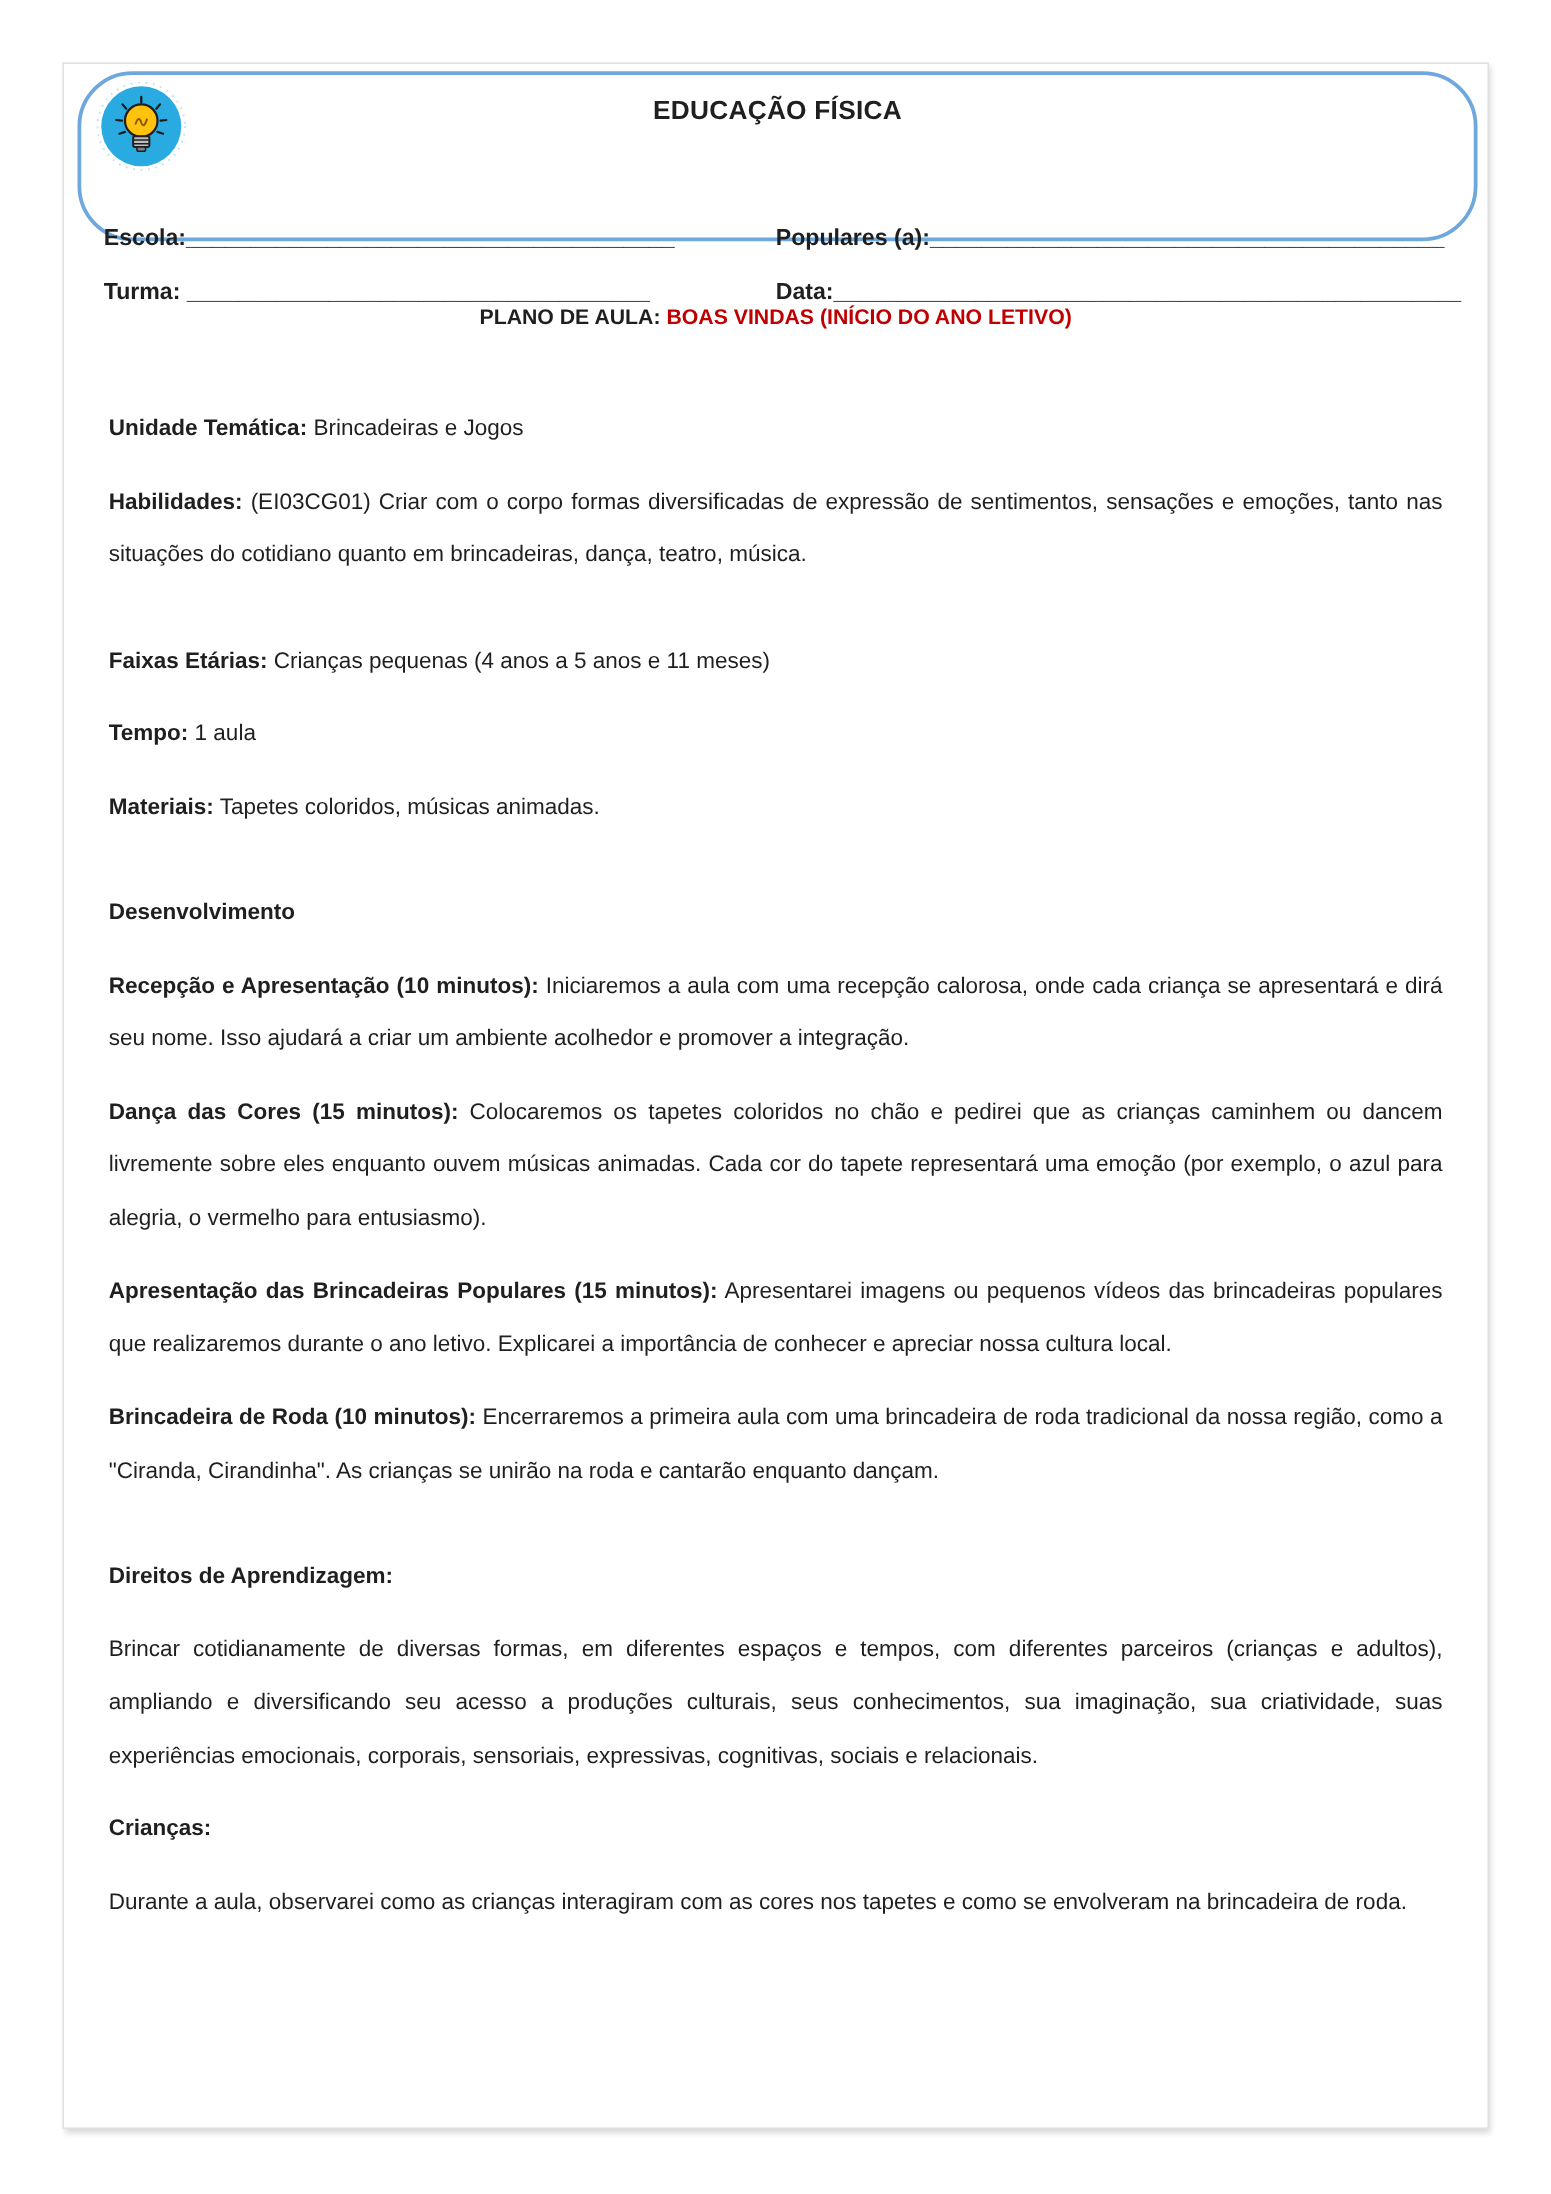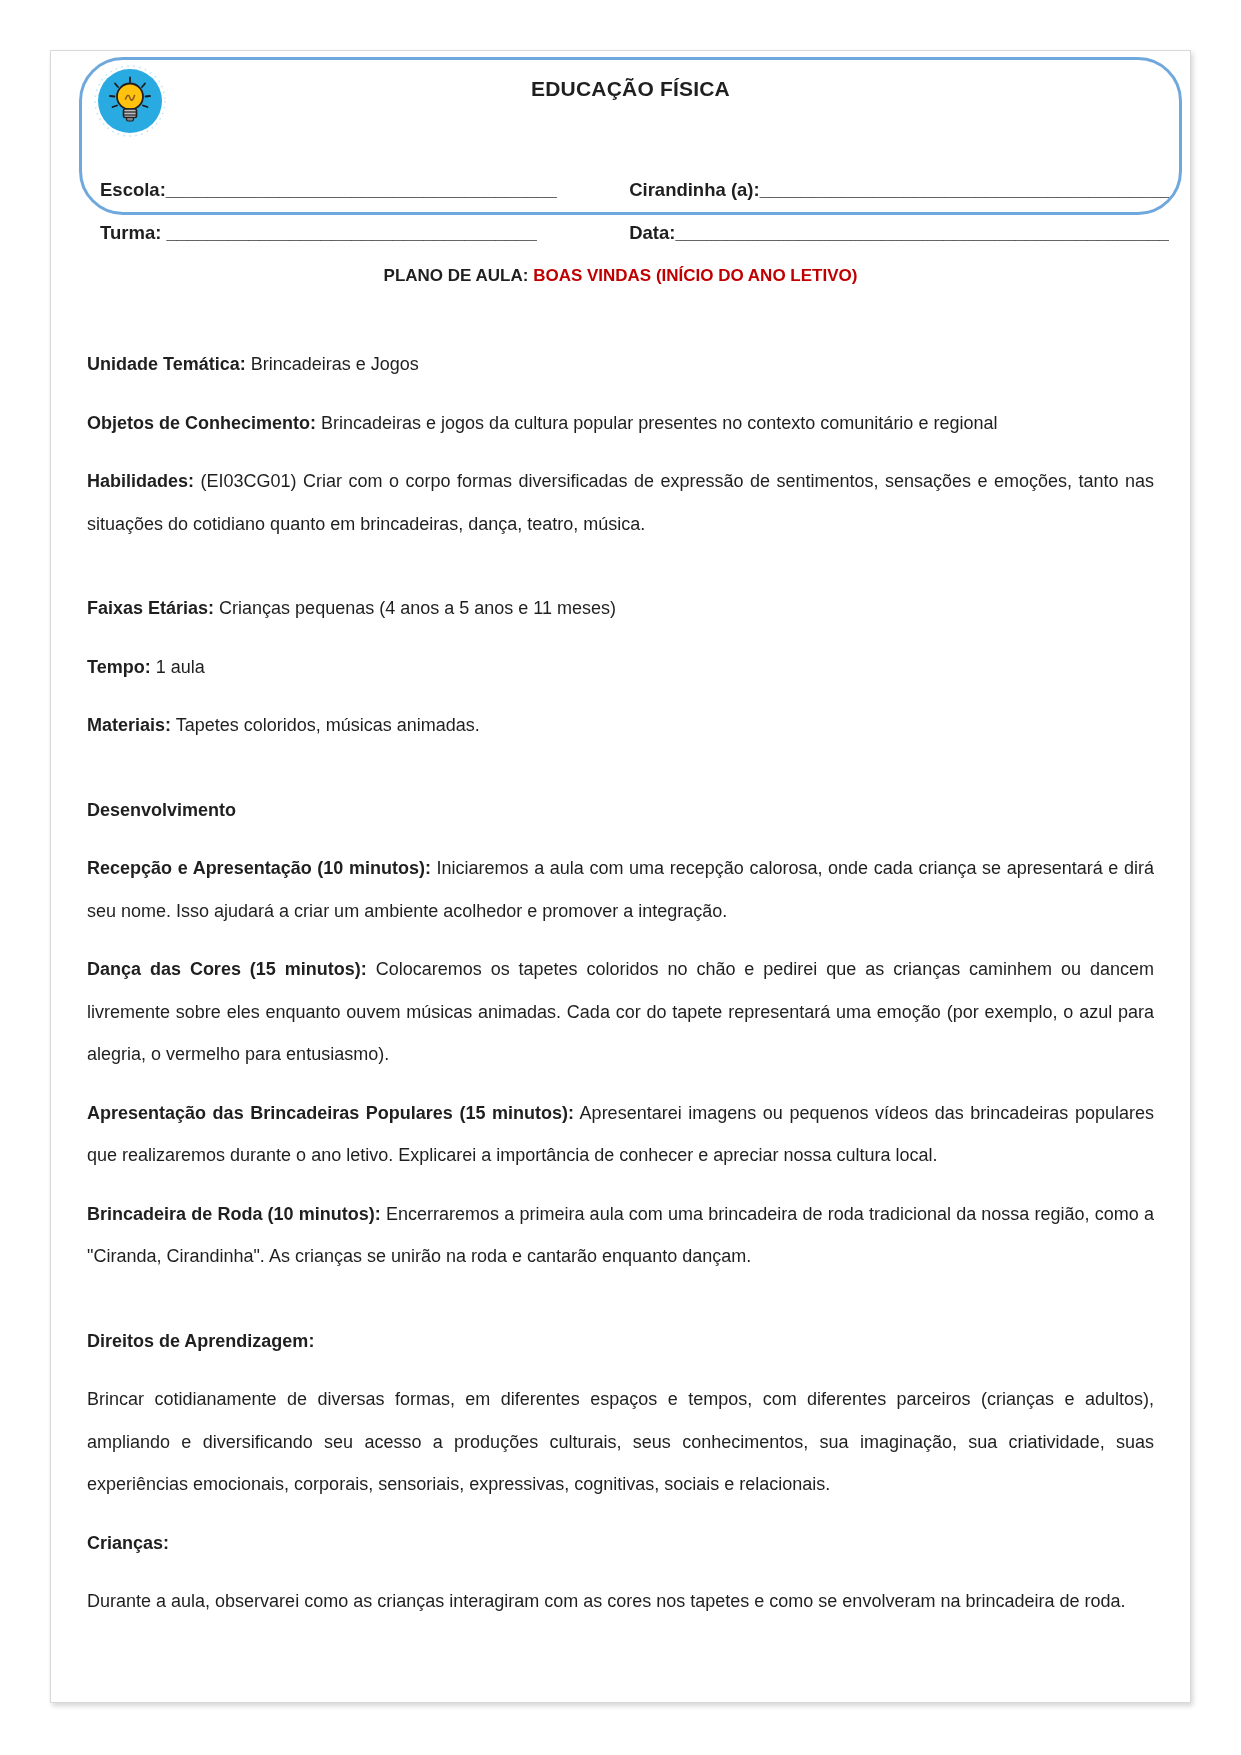--- a/index.html
+++ b/index.html
@@ -13,21 +13,21 @@
   body{
     width:1241px;height:1755px;position:relative;background:#ffffff;
     font-family:"Liberation Sans", sans-serif;color:var(--text_color);
   }
   .page{
     position:absolute;left:50px;top:50px;width:1141px;height:1653px;
     background:#fff;border:1px solid #d9d9d9;box-sizing:border-box;
     box-shadow:2px 3px 5px rgba(0,0,0,0.16);
   }
   .header-box{
-    position:relative;margin:6px 8px 0 28px;height:158px;
+    position:relative;margin:6px 8px 0 11px;height:136px;
     border:3px solid var(--accent_blue);border-radius:44px;box-sizing:border-box;
   }
   .icon-wrap{position:absolute;left:12px;top:5px;width:72px;height:72px;}
   .subject{
     text-align:center;padding-top:17px;font-size:21px;font-weight:bold;
     letter-spacing:0.2px;
   }
   .fields{position:absolute;left:18px;right:10px;top:108px;font-size:18.5px;font-weight:bold;}
   .frow{display:flex;height:43px;align-items:center;}
   .fcell{width:49.5%;white-space:nowrap;overflow:hidden;}
@@ -70,35 +70,34 @@
           <rect x="32.5" y="52.5" width="7" height="3.5" rx="1.5" fill="#808285" stroke="#231F20" stroke-width="1.2"></rect>
         </g>
       </svg>
     </div>
 
     <div class="subject">EDUCAÇÃO FÍSICA</div>
 
     <div class="fields">
       <div class="frow">
         <div class="fcell"><span>Escola:</span><span>______________________________________</span></div>
-        <div class="fcell right"><span>Cirandinha (a):</span><span>________________________________________</span></div>
+        <div class="fcell right"><span>Populares (a):</span><span>________________________________________</span></div>
       </div>
       <div class="frow">
         <div class="fcell"><span>Turma: </span><span>____________________________________</span></div>
         <div class="fcell right"><span>Data:</span><span>__________________________________________________</span></div>
       </div>
     </div>
   </div>
 
   <div class="content">
     <div class="doc-title"><span>PLANO DE AULA:</span> <span class="red">BOAS VINDAS (INÍCIO DO ANO LETIVO)</span></div>
     <div>
         <div class="section">
           <p><b>Unidade Temática:</b> Brincadeiras e Jogos</p>
-          <p><b>Objetos de Conhecimento:</b> Brincadeiras e jogos da cultura popular presentes no contexto comunitário e regional</p>
           <p><b>Habilidades:</b> (EI03CG01) Criar com o corpo formas diversificadas de expressão de sentimentos, sensações e emoções, tanto nas situações do cotidiano quanto em brincadeiras, dança, teatro, música.</p>
         </div>
         <div class="section">
           <p><b>Faixas Etárias:</b> Crianças pequenas (4 anos a 5 anos e 11 meses)</p>
           <p><b>Tempo:</b> 1 aula</p>
           <p><b>Materiais:</b> Tapetes coloridos, músicas animadas.</p>
         </div>
         <div class="section">
           <p><b>Desenvolvimento</b></p>
           <p><b>Recepção e Apresentação (10 minutos):</b> Iniciaremos a aula com uma recepção calorosa, onde cada criança se apresentará e dirá seu nome. Isso ajudará a criar um ambiente acolhedor e promover a integração.</p>

